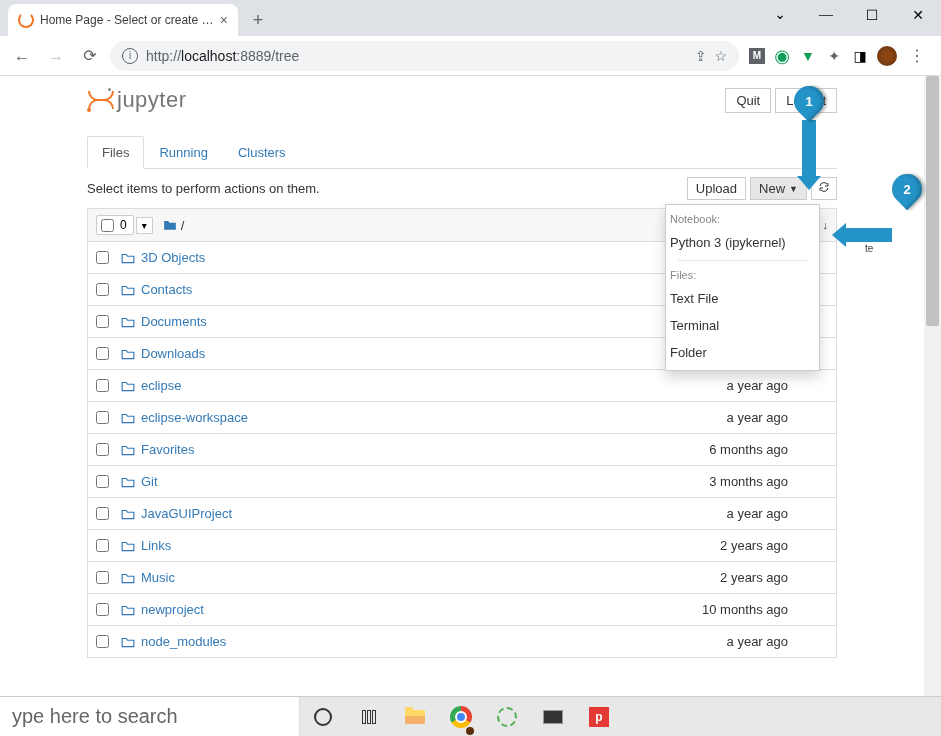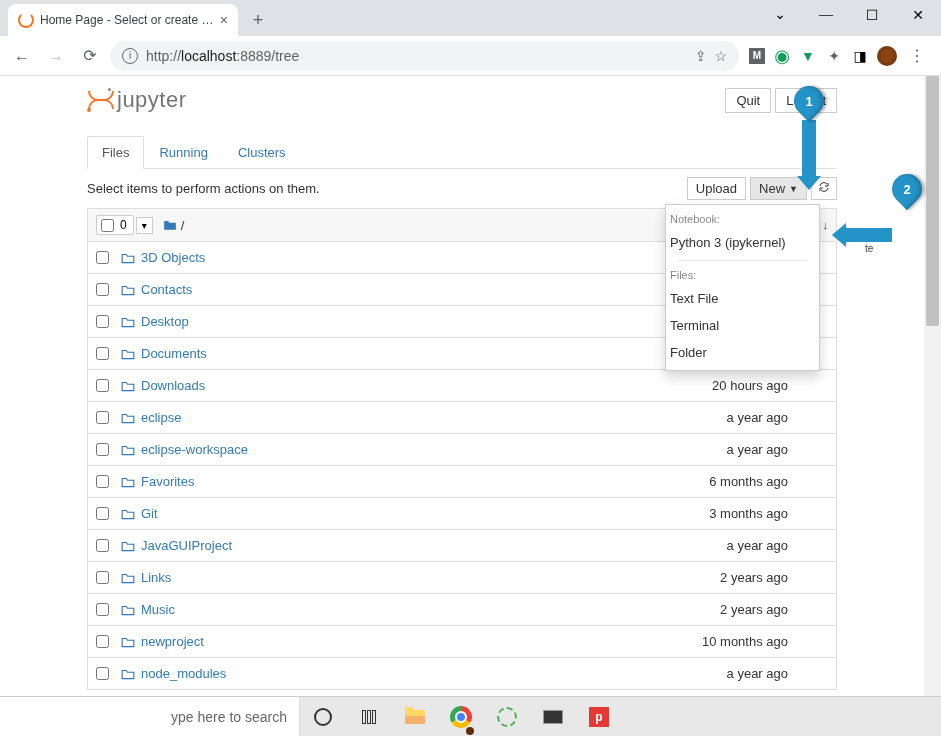--- a/index.html
+++ b/index.html
@@ -86,21 +86,21 @@
 
 .anno-bubble { position: absolute; width: 30px; height: 30px; background: #2493c7; border-radius: 50% 50% 50% 0; transform: rotate(-45deg); display: flex; align-items: center; justify-content: center; color: #fff; font-weight: bold; box-shadow: inset -2px -2px 4px rgba(0,0,0,0.2), 2px 2px 3px rgba(0,0,0,0.3); z-index: 200; }
 .anno-bubble span { transform: rotate(45deg); }
 .anno-arrow-down { position: absolute; width: 14px; background: #2493c7; z-index: 199; }
 .anno-arrow-down::after { content: ""; position: absolute; bottom: -12px; left: -5px; border-left: 12px solid transparent; border-right: 12px solid transparent; border-top: 14px solid #2493c7; }
 .anno-arrow-left { position: absolute; height: 14px; background: #2493c7; z-index: 199; }
 .anno-arrow-left::after { content: ""; position: absolute; left: -12px; top: -5px; border-top: 12px solid transparent; border-bottom: 12px solid transparent; border-right: 14px solid #2493c7; }
 
 
 .taskbar { position: absolute; bottom: 0; left: 0; right: 0; height: 40px; background: #e8e8e8; border-top: 1px solid #ccc; display: flex; align-items: center; }
-.search-box { height: 40px; width: 300px; border-right: 1px solid #ddd; display: flex; align-items: center; padding: 0 12px; background: #fff; color: #666; font-size: 14px; justify-content: flex-end; }
+.search-box { height: 40px; width: 300px; border-right: 1px solid #ddd; display: flex; align-items: center; padding: 0 12px; background: #fff; color: #666; font-size: 20px; }
 .task-icons { display: flex; align-items: center; height: 100%; }
 .task-icon { width: 46px; height: 40px; display: flex; align-items: center; justify-content: center; font-size: 18px; }
 .task-cortana { border: 2px solid #333; border-radius: 50%; width: 18px; height: 18px; }
 .task-taskview { display: flex; gap: 1px; }
 .task-taskview div { width: 4px; height: 14px; border: 1px solid #333; }
 .task-explorer { width: 20px; height: 14px; background: linear-gradient(#ffd966 40%, #f6b26b 40%); border-radius: 1px; position: relative; }
 .task-explorer::before { content: ""; position: absolute; top: -3px; left: 0; width: 8px; height: 3px; background: #ffd966; border-radius: 1px 1px 0 0; }
 .task-chrome { width: 22px; height: 22px; border-radius: 50%; background: conic-gradient(#ea4335 0 120deg, #fbbc05 120deg 240deg, #34a853 240deg 360deg); position: relative; }
 .task-chrome::after { content: ""; position: absolute; top: 5px; left: 5px; width: 12px; height: 12px; background: #4285f4; border: 2px solid #fff; border-radius: 50%; box-sizing: border-box; }
 .task-chrome-dot { position: absolute; bottom: 2px; right: 10px; width: 8px; height: 8px; background: #5d2f0a; border-radius: 50%; }
@@ -226,28 +226,20 @@
             <path fill="none" stroke="#337ab7" stroke-width="2" d="M2 4h7l2 3h11v11H2z"></path>
           </svg>
           <span class="name">Contacts</span>
           <span class="modified"></span>
         </div>
         <div class="jp-row">
           <input type="checkbox" style="">
           <svg class="folder folder-ic" viewBox="0 0 24 20">
             <path fill="none" stroke="#337ab7" stroke-width="2" d="M2 4h7l2 3h11v11H2z"></path>
           </svg>
-          <span class="name">Desktop</span>
-          <span class="modified"></span>
-        </div>
-        <div class="jp-row">
-          <input type="checkbox" style="">
-          <svg class="folder folder-ic" viewBox="0 0 24 20">
-            <path fill="none" stroke="#337ab7" stroke-width="2" d="M2 4h7l2 3h11v11H2z"></path>
-          </svg>
           <span class="name">Documents</span>
           <span class="modified">4 months ago</span>
         </div>
         <div class="jp-row">
           <input type="checkbox" style="">
           <svg class="folder folder-ic" viewBox="0 0 24 20">
             <path fill="none" stroke="#337ab7" stroke-width="2" d="M2 4h7l2 3h11v11H2z"></path>
           </svg>
           <span class="name">Downloads</span>
           <span class="modified">20 hours ago</span>

